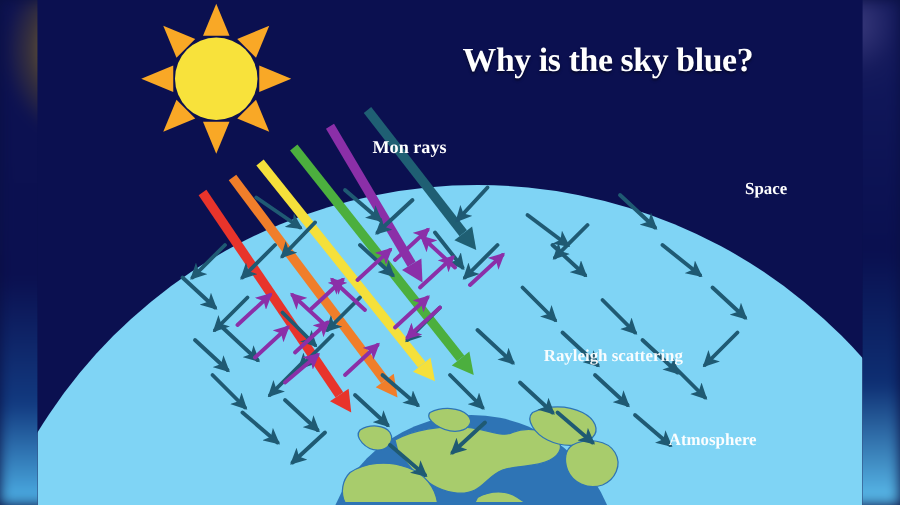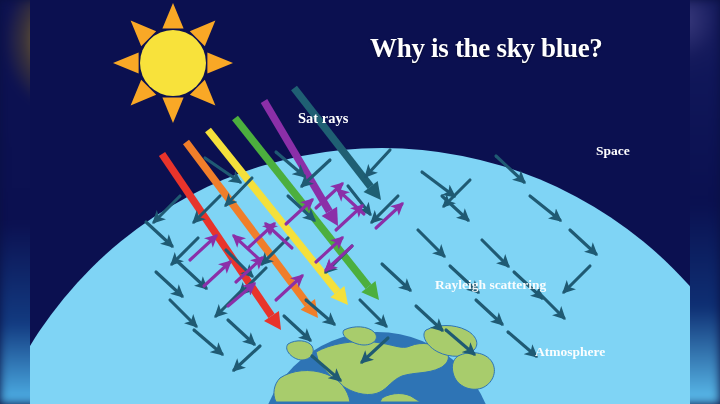--- a/index.html
+++ b/index.html
@@ -238,18 +238,18 @@
             <line x1="322" y1="246" x2="296" y2="270"></line>
             <line x1="346" y1="228" x2="372" y2="204"></line>
             <line x1="218" y1="248" x2="244" y2="224"></line>
             <line x1="174" y1="286" x2="200" y2="262"></line>
             <line x1="160" y1="260" x2="186" y2="236"></line>
           </g>
       </g>
     </svg>
 
     <div class="lbl" id="title">Why is the sky blue?</div>
-    <div class="lbl" id="lbl-sunrays">Sat rays</div>
+    <div class="lbl" id="lbl-sunrays">Mon rays</div>
     <div class="lbl" id="lbl-space">Space</div>
     <div class="lbl" id="lbl-rayleigh">Rayleigh scattering</div>
     <div class="lbl" id="lbl-atmosphere">Atmosphere</div>
   </div>
 </div>
 
 </body></html>

